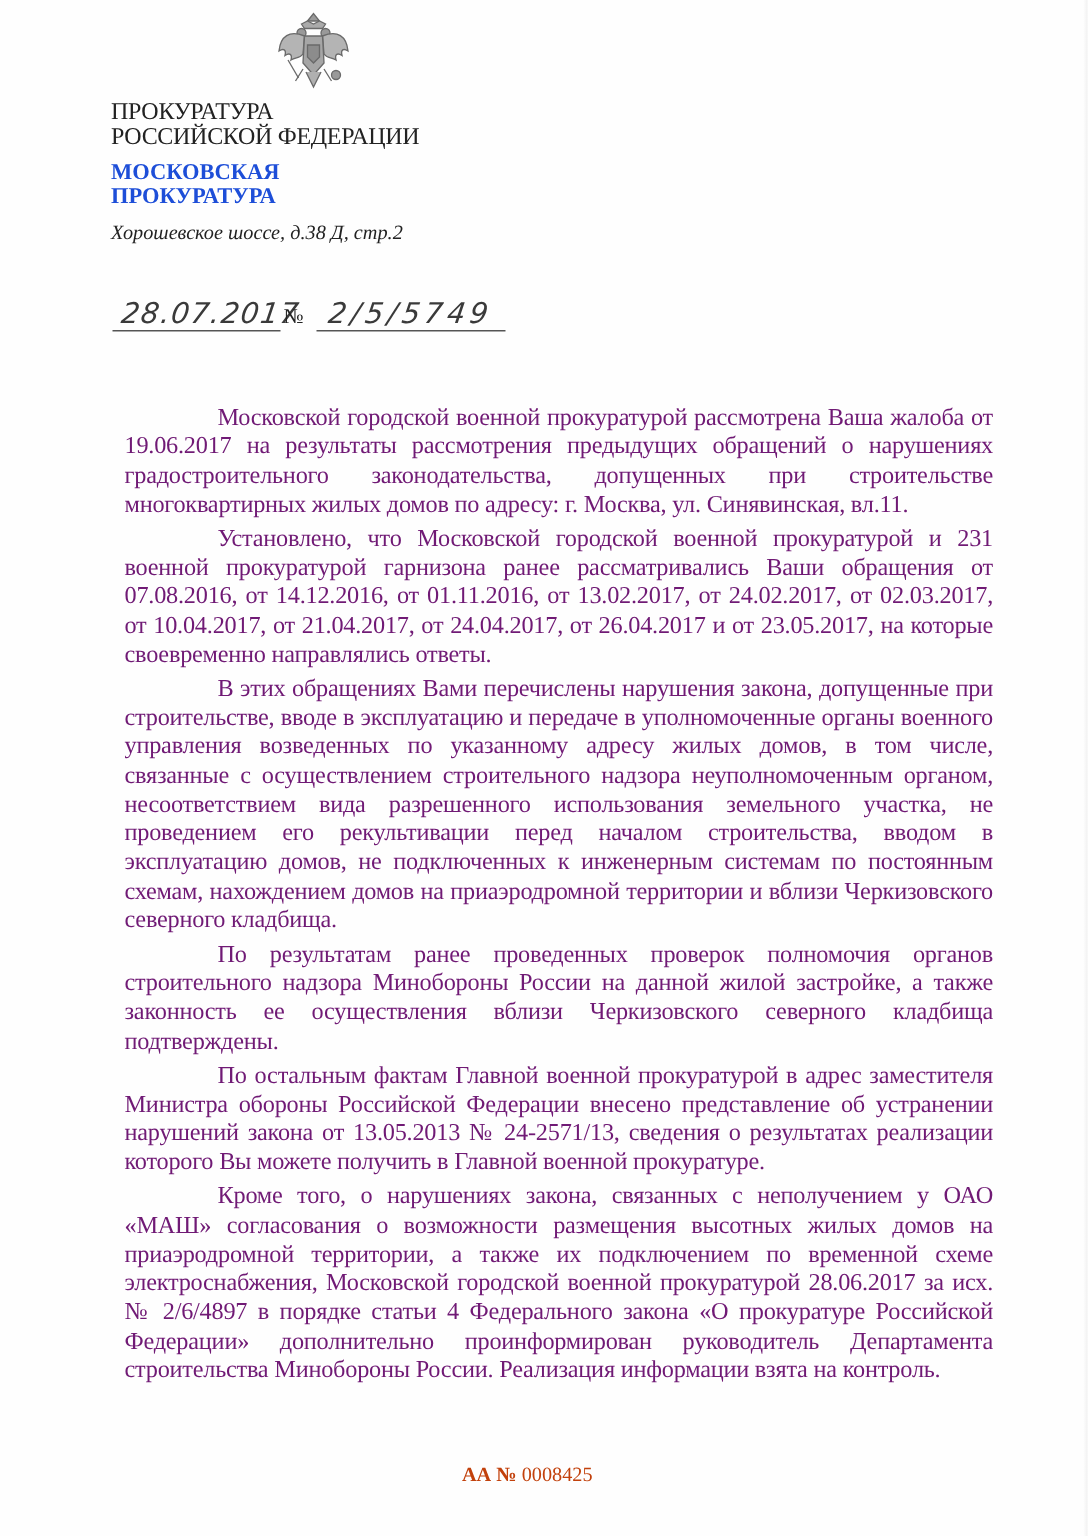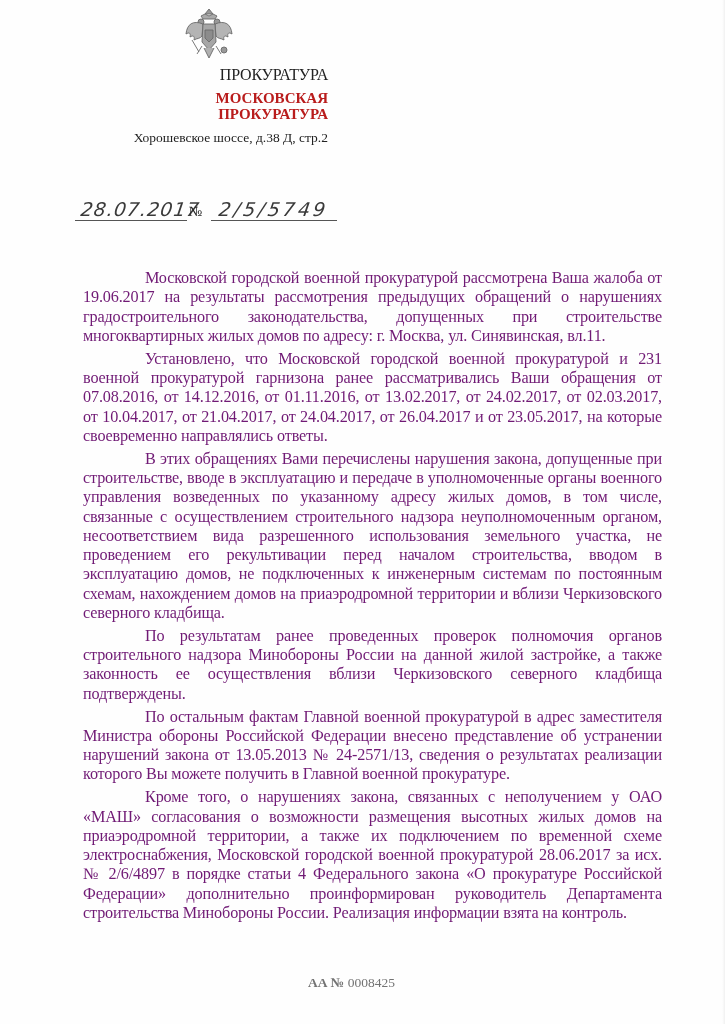--- a/index.html
+++ b/index.html
@@ -27,40 +27,41 @@
       top: 6px;
       width: 52px;
       height: 58px;
     }
     
     .org-block {
       position: absolute;
       left: 74px;
       top: 66px;
       width: 254px;
-      text-align: right;
+      text-align: left;
       line-height: 17px;
     }
     .org-line {
       font-size: 16px;
       letter-spacing: -0.2px;
       color: #222;
     }
     .org-bold {
       font-weight: bold;
       font-size: 15px;
       line-height: 16px;
-      color: #b91c1c;
+      color: #1d4ed8;
     }
     .org-bold-wrap {
       margin-top: 7px;
     }
     .org-addr-wrap {
       margin-top: 9px;
       line-height: 14px;
+      font-style: italic;
     }
     .org-addr {
       font-size: 13.5px;
       color: #222;
     }
     
     .reg-line {
       position: absolute;
       left: 75px;
       top: 198px;
@@ -134,21 +135,21 @@
       margin: 0 0 3.5px 0;
       text-indent: 62px;
       hyphens: none;
     }
     
     .serial {
       position: absolute;
       left: 308px;
       top: 975px;
       font-size: 13.5px;
-      color: #737373;
+      color: #c2410c;
     }
     .serial .bold {
       font-weight: bold;
     }
     
     .scan-edge {
       position: absolute;
       right: 0;
       top: 0;
       width: 3px;
@@ -182,20 +183,21 @@
 
       <line x1="9" y1="34" x2="16" y2="46"></line>
       <circle cx="41" cy="44" r="3" fill="#999"></circle>
 
       <path d="M19 40 L14 48 M33 40 L38 48"></path>
     </g>
   </svg>
 
   <div class="org-block">
     <div class="org-line">ПРОКУРАТУРА</div>
+    <div class="org-line">РОССИЙСКОЙ ФЕДЕРАЦИИ</div>
     <div class="org-bold-wrap">
       <div class="org-bold">МОСКОВСКАЯ</div>
       <div class="org-bold">ПРОКУРАТУРА</div>
     </div>
     <div class="org-addr-wrap">
       <div class="org-addr">Хорошевское шоссе, д.38 Д, стр.2</div>
     </div>
   </div>
 
   <div class="reg-line">

